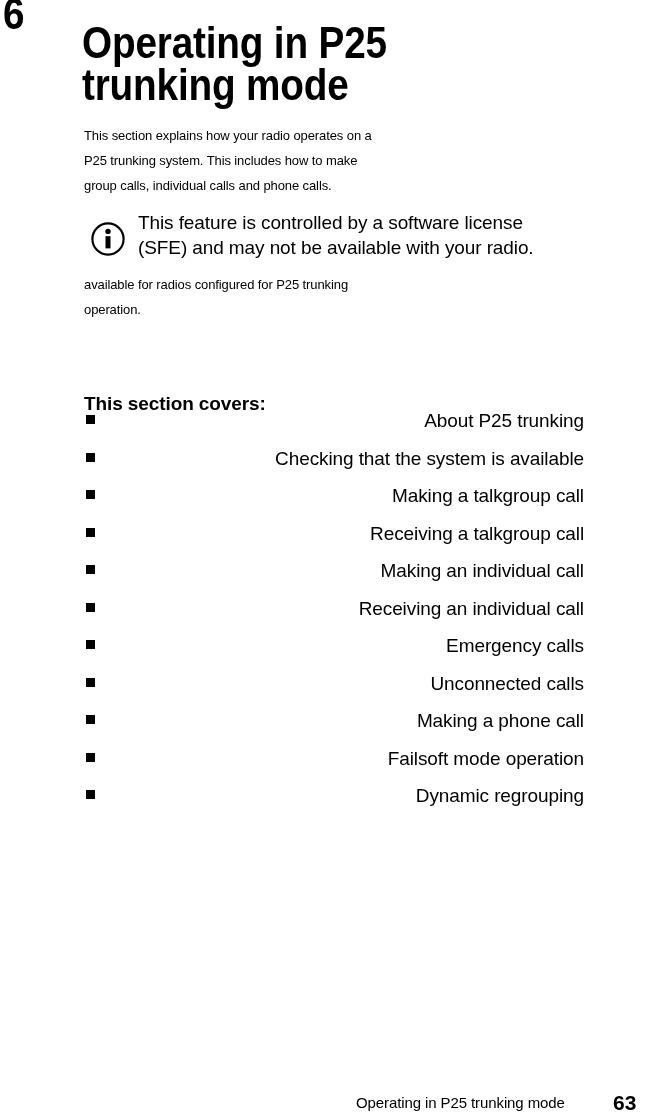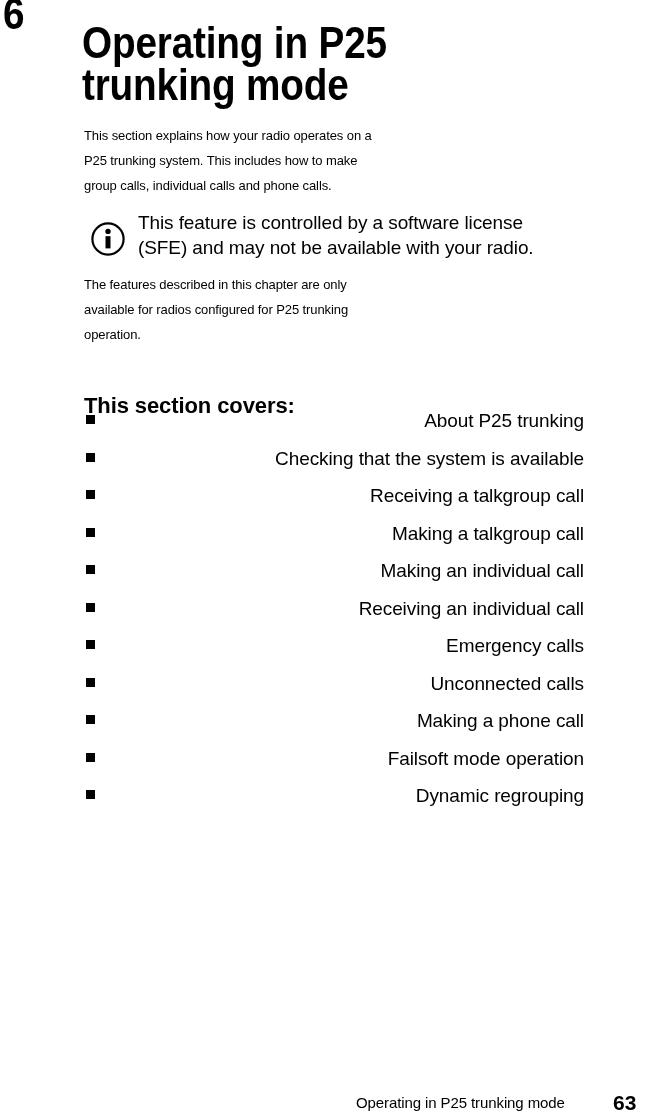--- a/index.html
+++ b/index.html
@@ -112,21 +112,21 @@
   .note-text .line {
     display: block;
     white-space: nowrap;
   }
 
   
   .covers-heading {
     position: absolute;
     left: 84px;
     top: 375px;
-    font-size: 22px;
+    font-size: 19px;
     font-weight: bold;
     line-height: 25px;
     letter-spacing: -0.1px;
   }
 
   
   .covers-list {
     position: absolute;
     left: 84px;
     top: 408px;
@@ -217,43 +217,42 @@
         <rect x="14.5" y="14.2" width="5.0" height="12.2" fill="#000000"></rect>
       </svg>
     </span>
     <div class="note-text">
       <span class="line">This feature is controlled by a software license</span>
       <span class="line">(SFE) and may not be available with your radio.</span>
     </div>
   </div>
 
   <div class="body-block" id="chapter-scope-paragraph">
-    <span class="line">The features described in this chapter are only</span>
     <span class="line">available for radios configured for P25 trunking</span>
     <span class="line">operation.</span>
   </div>
 
   <h2 class="covers-heading">This section covers:</h2>
 
   <ul class="covers-list">
     <li>
       <span class="bullet-square"></span>
       <span class="item-label">About P25 trunking</span>
     </li>
     <li>
       <span class="bullet-square"></span>
       <span class="item-label">Checking that the system is available</span>
     </li>
     <li>
       <span class="bullet-square"></span>
+      <span class="item-label">Making a talkgroup call</span>
+    </li>
+    <li>
+      <span class="bullet-square"></span>
       <span class="item-label">Receiving a talkgroup call</span>
-    </li>
-    <li>
-      <span class="bullet-square"></span>
-      <span class="item-label">Making a talkgroup call</span>
     </li>
     <li>
       <span class="bullet-square"></span>
       <span class="item-label">Making an individual call</span>
     </li>
     <li>
       <span class="bullet-square"></span>
       <span class="item-label">Receiving an individual call</span>
     </li>
     <li>

